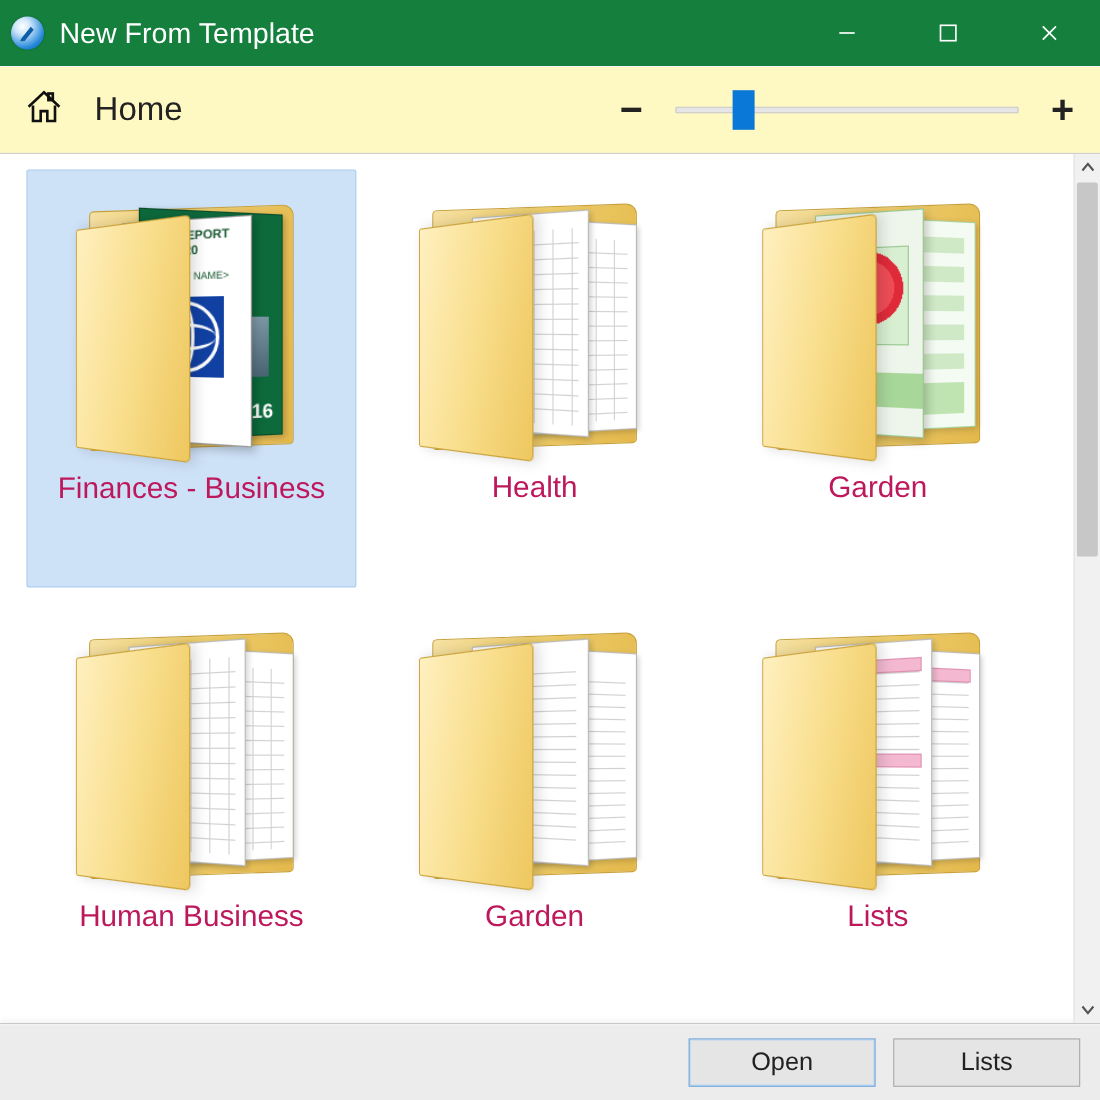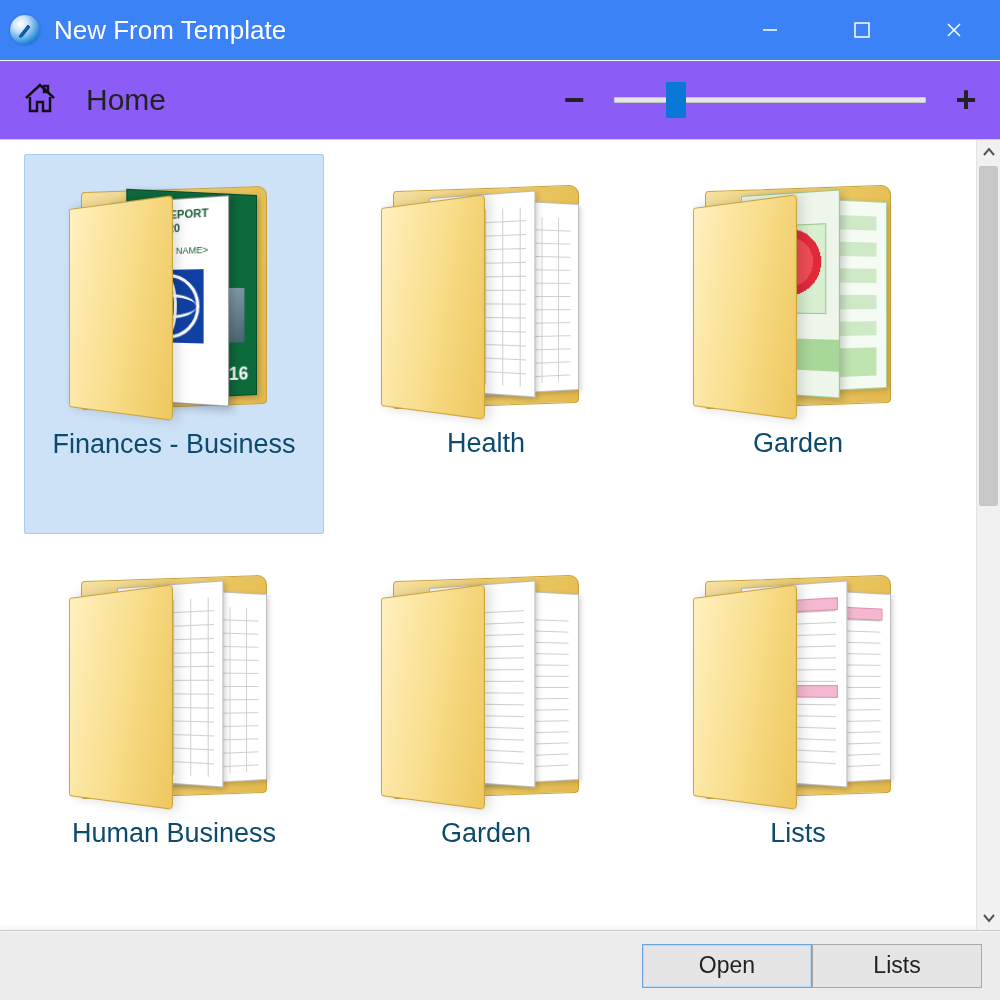--- a/index.html
+++ b/index.html
@@ -9,21 +9,21 @@
     background: #eeeeee;
     width: 1000px;
     height: 1000px;
     overflow: hidden;
     color: #333;
   }
 
   
   .titlebar {
     height: 60px;
-    background: #3b82f6;
+    background: #15803d;
     display: flex;
     align-items: center;
     padding-left: 10px;
     color: #fff;
   }
   .titlebar .app-icon {
     width: 30px; height: 30px;
     background: radial-gradient(circle at 35% 30%, #fff 0%, #cfe6fb 25%, #2186d9 70%, #0d5ca6 100%);
     border-radius: 50%;
     margin-right: 14px;
@@ -33,21 +33,21 @@
   .titlebar .title { font-size: 26px; font-weight: 400; flex: 1; }
   .titlebar .win-btn {
     width: 92px; height: 60px;
     display: flex; align-items: center; justify-content: center;
   }
   .titlebar .win-btn svg { stroke: #fff; }
 
   
   .toolbar {
     height: 80px;
-    background: #8b5cf6;
+    background: #fef9c3;
     border-bottom: 1px solid #cfcfcf;
     display: flex;
     align-items: center;
     padding: 0 22px;
     gap: 28px;
     box-shadow: inset 0 1px 0 #f7f7f7;
   }
   .toolbar .crumb {
     font-size: 30px;
     color: #222;
@@ -98,21 +98,21 @@
     padding-top: 22px;
     border-radius: 2px;
   }
   .item.selected {
     background: #cde1f7;
     border: 1px solid #a9cdef;
   }
   .folder-art {
     width: 210px; height: 230px; position: relative; margin-bottom: 22px;
   }
-  .caption { font-size: 27px; color: #0c4a6e; text-align: right; }
+  .caption { font-size: 27px; color: #be185d; text-align: right; }
 
   
   .scrollbar {
     width: 24px;
     background: #f1f1f1;
     position: relative;
     border-left: 1px solid #e2e2e2;
   }
   .scrollbar .arrow {
     position: absolute; left: 0; right: 0; height: 24px;
@@ -128,20 +128,21 @@
 
   
   .footer {
     height: 70px;
     background: #ececec;
     border-top: 1px solid #c8c8c8;
     display: flex;
     justify-content: flex-end;
     align-items: center;
     padding-right: 18px;
+    gap: 16px;
     box-shadow: inset 0 1px 0 #f7f7f7, 0 -2px 6px rgba(0,0,0,.06);
   }
   .footer .btn {
     min-width: 170px; height: 44px;
     background: #e5e5e5;
     border: 1px solid #a9a9a9;
     font-size: 23px;
     color: #222;
     display: flex; align-items: center; justify-content: center;
   }

